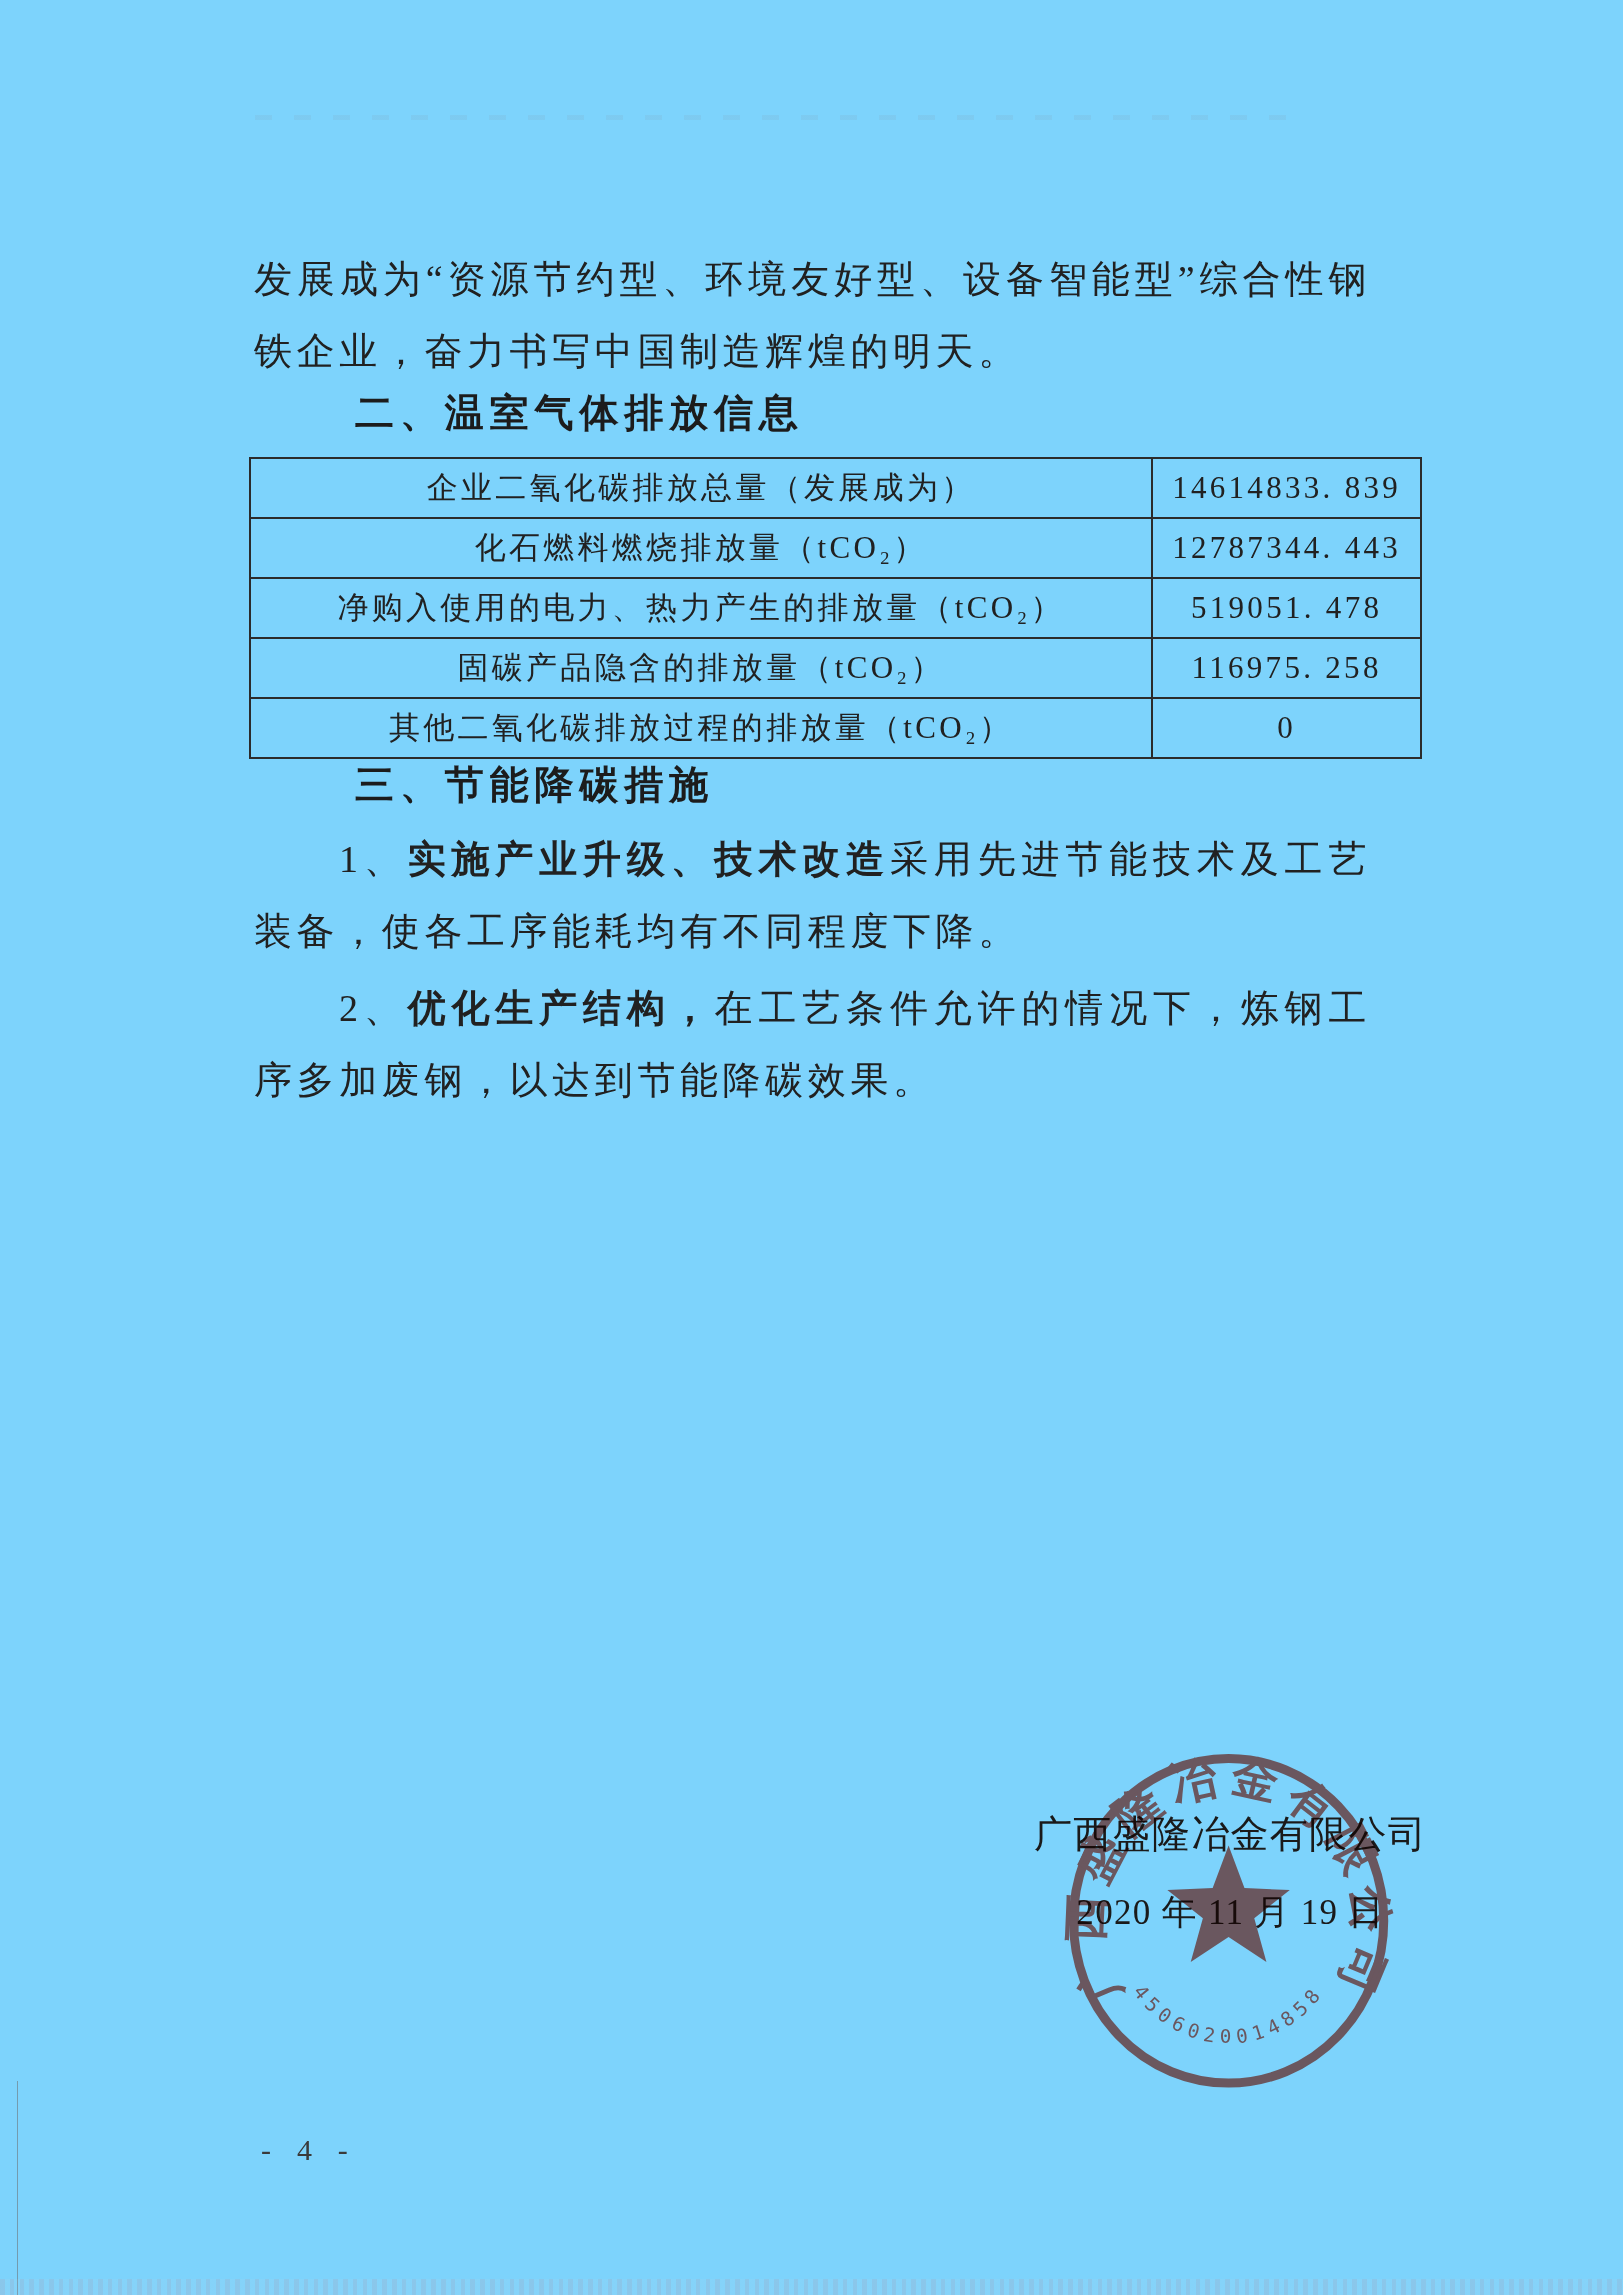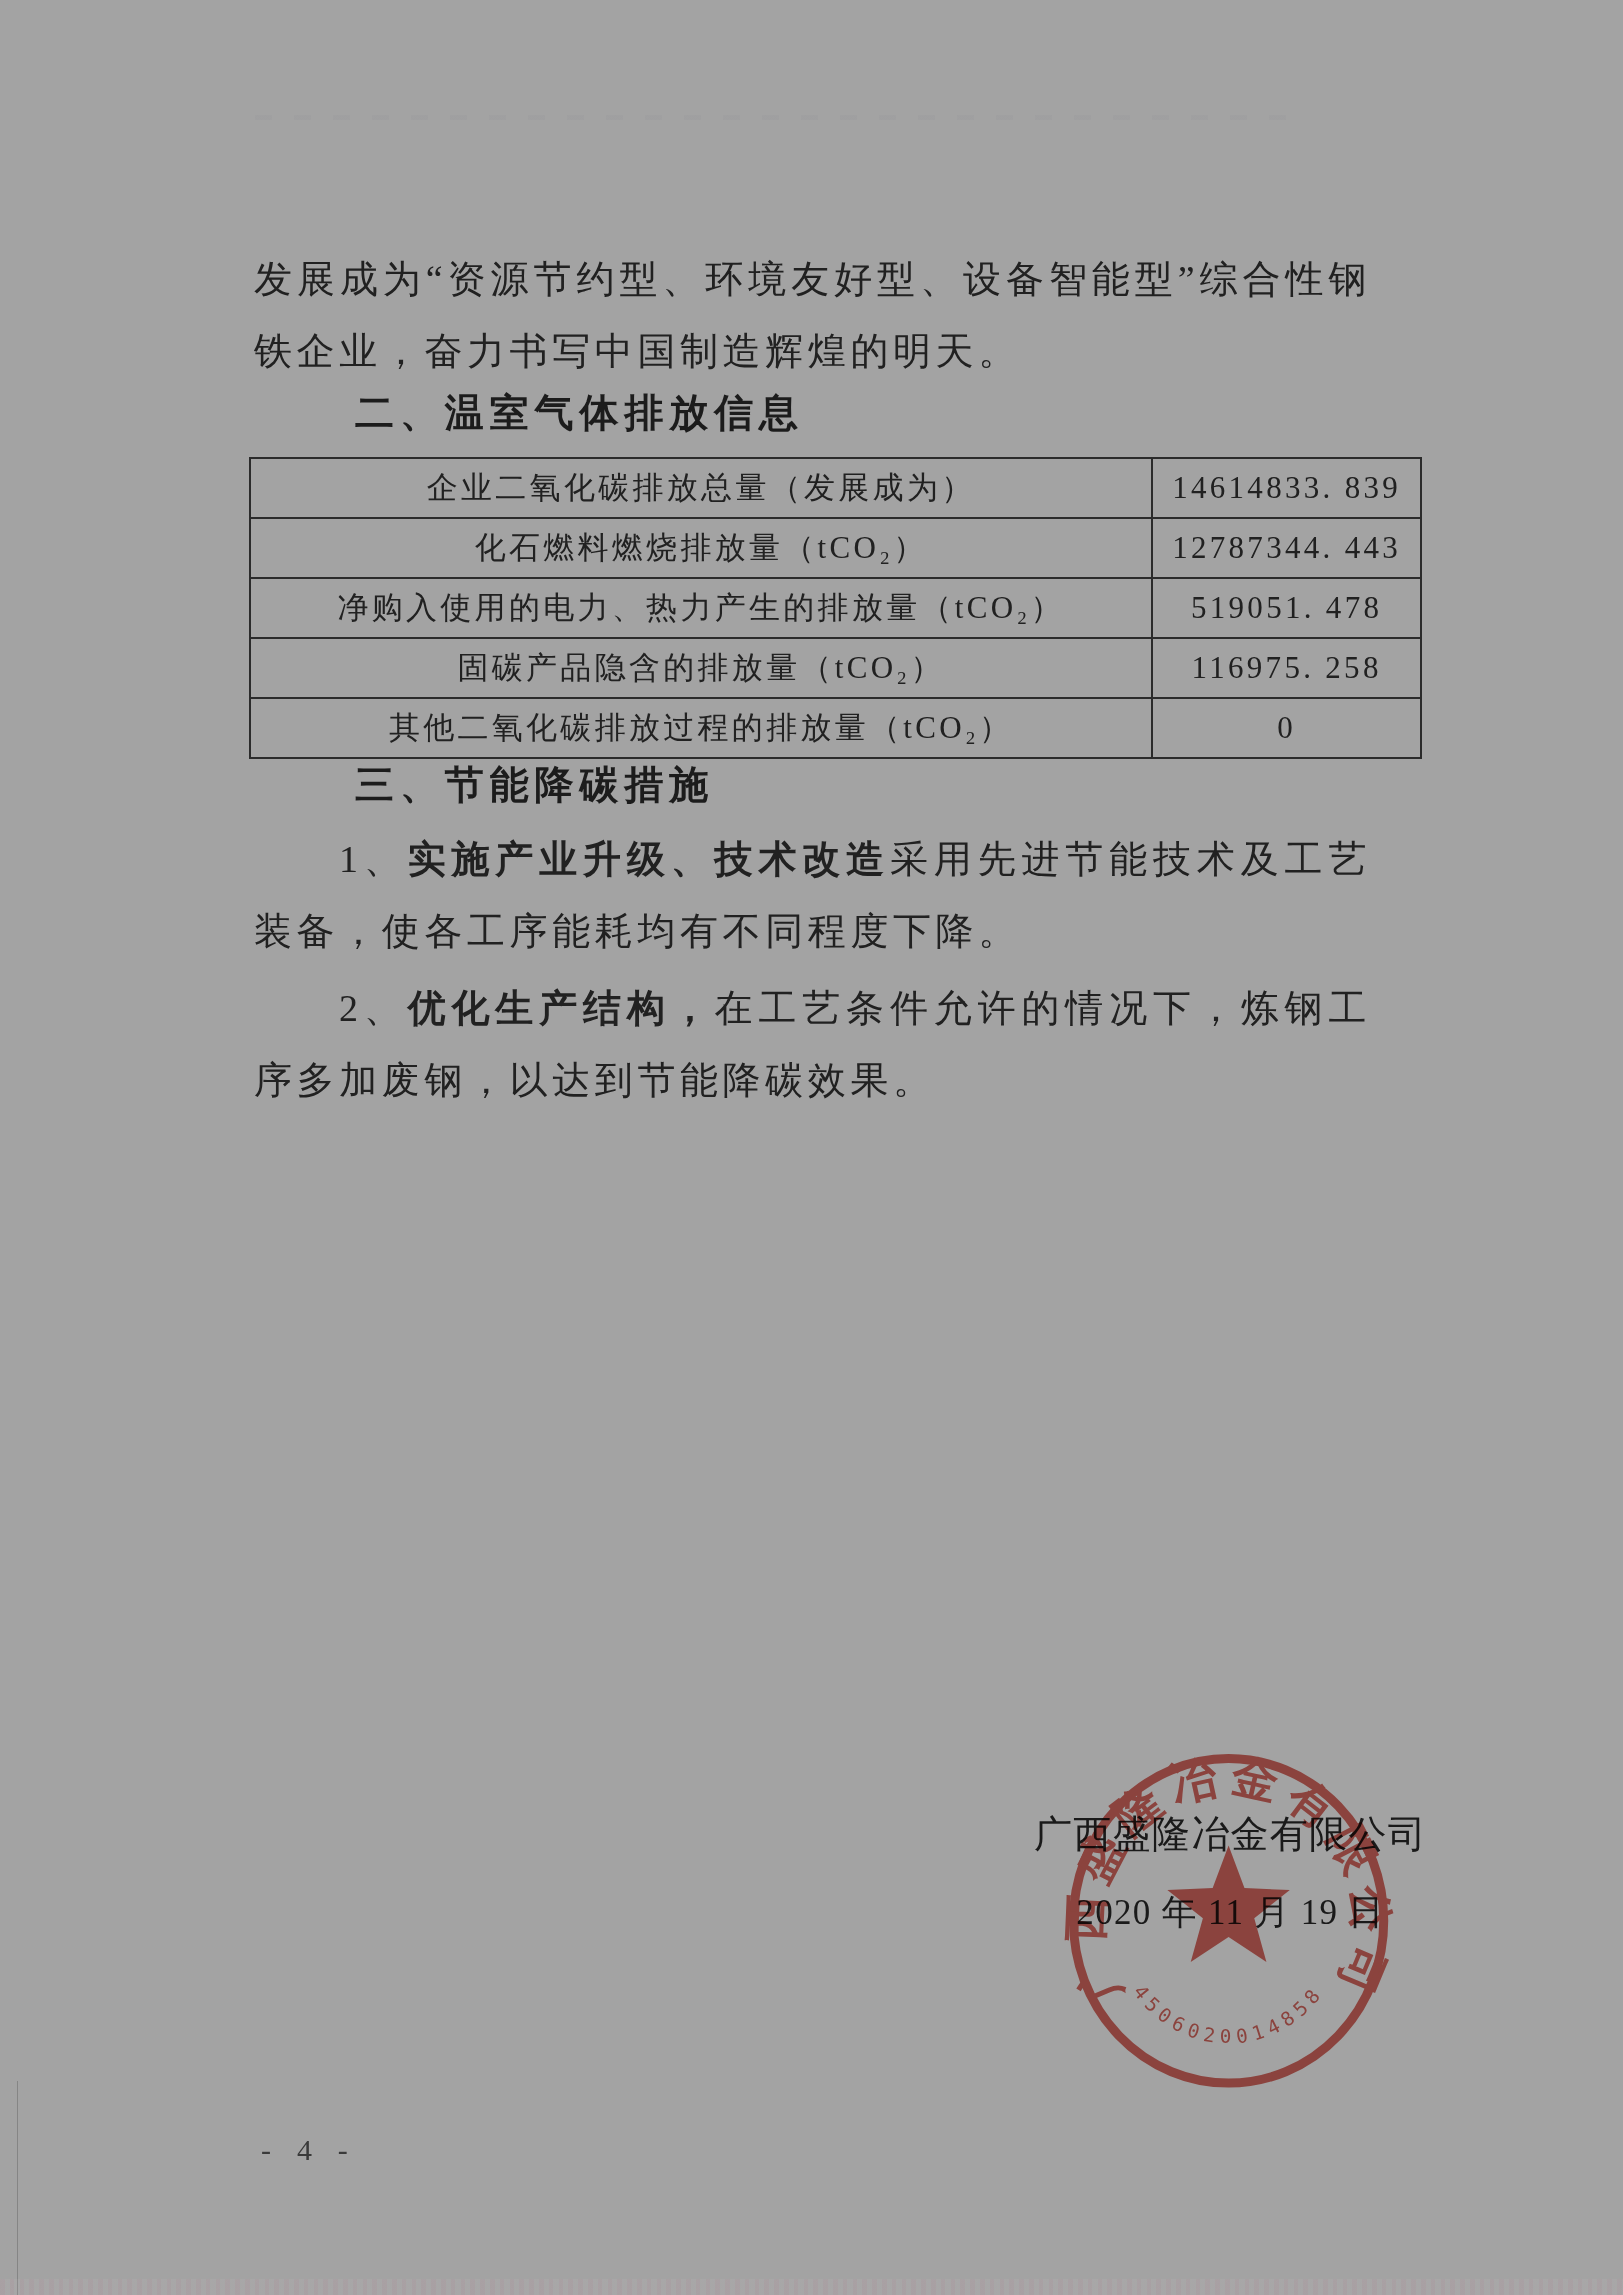--- a/index.html
+++ b/index.html
@@ -1,19 +1,19 @@
 <!DOCTYPE html>
 <html style="font-size:10.5px"><head>
 <meta charset="utf-8">
 <style>
   html,body{margin:0;padding:0;background:#888;}
   .page{
     position:relative;
     width:1623px;height:2295px;
-    background:#a3a3a3;
+    background:#7dd3fc;
     overflow:hidden;
     font-family:"Liberation Serif","DejaVu Serif",serif;
     color:#212121;
   }
   .content{
     position:absolute;left:254px;top:243px;width:1117px;
   }
   .body-par{
     font-size:38px;line-height:72px;letter-spacing:4.6px;
     text-align:justify;margin:0;

